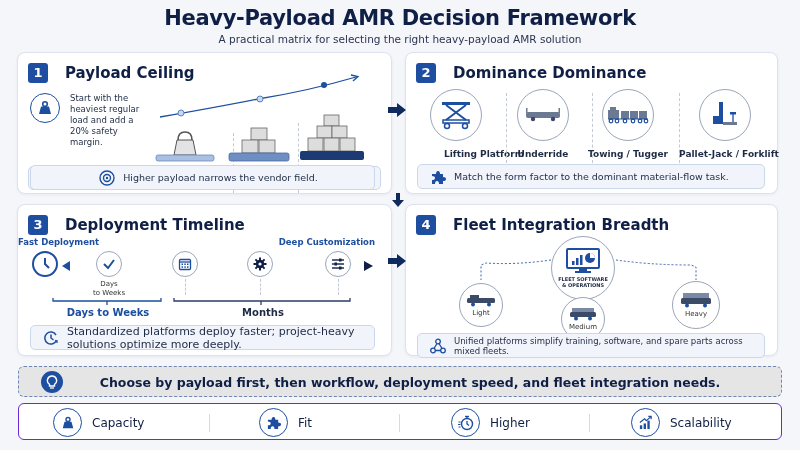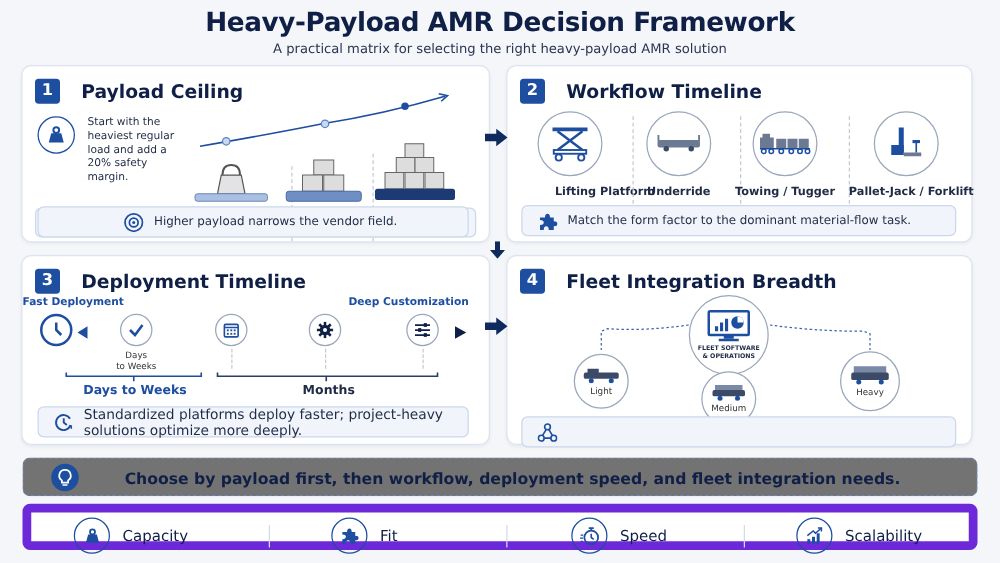--- a/index.html
+++ b/index.html
@@ -7,23 +7,23 @@
   .title { position: absolute; top: 6px; left: 0; width: 800px; text-align: center; font-size: 21px; font-weight: bold; color: #0f1f45; letter-spacing: -0.3px; }
   .subtitle { position: absolute; top: 33px; left: 0; width: 800px; text-align: center; font-size: 10.5px; color: #2b3550; }
   .card { position: absolute; background: #ffffff; border: 1px solid #dde3ee; border-radius: 8px; box-shadow: 0 1px 3px rgba(20,40,80,0.06); }
   .badge { position: absolute; top: 10px; left: 10px; width: 20px; height: 20px; background: #1d4ea0; color: #fff; border-radius: 3px; font-size: 13px; font-weight: bold; text-align: center; line-height: 20px; }
   .card-title { position: absolute; top: 10px; left: 47px; font-size: 15px; font-weight: bold; color: #0f1f45; line-height: 20px; }
   .note { position: absolute; left: 10px; right: 10px; height: 25px; background: #f1f5fb; border: 1px solid #cbd7ea; border-radius: 5px; font-size: 9.5px; color: #1f2a44; display: flex; align-items: center; }
   .note .nicon { width: 16px; height: 16px; margin: 0 8px 0 12px; flex: none; }
   .lbl { position: absolute; font-size: 9px; color: #1f2a44; text-align: center; white-space: nowrap; }
   .circle { position: absolute; border: 1.2px solid #9aa6ba; border-radius: 50%; background: #fff; display: flex; align-items: center; justify-content: center; }
   .arrow { position: absolute; }
-  .summary { position: absolute; top: 366px; left: 18px; width: 764px; height: 31px; border: 1.3px dashed #6f86b5; border-radius: 6px; background: #737373; }
+  .summary { position: absolute; top: 366px; left: 18px; width: 764px; height: 31px; border: 1.3px dashed #6f86b5; border-radius: 6px; background: #e5e5e5; }
   .summary-text { position: absolute; left: 0; right: 0; top: 8px; text-align: center; font-size: 12.5px; font-weight: bold; color: #0f1f45; padding-left: 20px; }
-  .footer { position: absolute; top: 403px; left: 18px; width: 764px; height: 37px; background: #fff; border: 7px solid #6d28d9; border-radius: 6px; }
+  .footer { position: absolute; top: 403px; left: 18px; width: 764px; height: 37px; background: #fff; border: 1px solid #6d28d9; border-radius: 6px; }
   .f-item { position: absolute; top: 4px; display: flex; align-items: center; }
   .f-item .fi { width: 29px; height: 29px; border: 1.3px solid #1d4ea0; border-radius: 50%; display: flex; align-items: center; justify-content: center; margin-right: 10px; }
   .f-item span { font-size: 12px; color: #0f1f45; }
   .f-div { position: absolute; top: 10px; width: 1px; height: 18px; background: #d5dbe6; }
   .vdash { position: absolute; width: 0; border-left: 1px dashed #c3cad6; }
 </style>
 </head>
 <body>
 
 <div class="title">Heavy-Payload AMR Decision Framework</div>
@@ -86,21 +86,21 @@
   <svg class="nicon" viewBox="0 0 16 16">
       <circle cx="8" cy="8" r="7" fill="none" stroke="#1d4ea0" stroke-width="1.4"></circle>
       <circle cx="8" cy="8" r="3.5" fill="none" stroke="#1d4ea0" stroke-width="1.4"></circle>
       <circle cx="8" cy="8" r="1.2" fill="#1d4ea0"></circle>
     </svg>
   <span>Higher payload narrows the vendor field.</span>
 </div>
 
 <div class="card" style="left:405px; top:52px; width:373px; height:142px;">
   <div class="badge">2</div>
-  <div class="card-title">Workflow Timeline</div>
+  <div class="card-title">Dominance Dominance</div>
   <div class="circle" style="left:24px; top:36px; width:52px; height:52px;">
     <svg width="34" height="30" viewBox="0 0 34 30">
         <rect x="3" y="2" width="28" height="3" fill="#1d4ea0"></rect>
         <path d="M7 5 L27 20 M27 5 L7 20" stroke="#1d4ea0" stroke-width="2"></path>
         <rect x="4" y="20" width="26" height="3" fill="none" stroke="#1d4ea0" stroke-width="1.5"></rect>
         <circle cx="8" cy="26" r="2.5" fill="none" stroke="#1d4ea0" stroke-width="1.5"></circle>
         <circle cx="26" cy="26" r="2.5" fill="none" stroke="#1d4ea0" stroke-width="1.5"></circle>
       </svg>
   </div>
   <div class="lbl" style="left:5px; top:96px; width:90px; font-weight:bold;margin-left:28px;">Lifting Platform</div>
@@ -298,20 +298,21 @@
     <div style="font-size:7px; color:#333; margin-top:2px;">Heavy</div>
   </div>
 </div>
 <div class="note" style="position:absolute; left:417px; width:348px; top:333px;">
   <svg class="nicon" viewBox="0 0 16 16">
       <circle cx="8" cy="3.5" r="2.3" fill="none" stroke="#1d4ea0" stroke-width="1.3"></circle>
       <circle cx="3" cy="12.5" r="2.3" fill="none" stroke="#1d4ea0" stroke-width="1.3"></circle>
       <circle cx="13" cy="12.5" r="2.3" fill="none" stroke="#1d4ea0" stroke-width="1.3"></circle>
       <path d="M7 5.5 L4 10.5 M9 5.5 L12 10.5 M5.3 12.5 H10.7" stroke="#1d4ea0" stroke-width="1.3"></path>
     </svg>
+  <span style="font-size:8.5px;">Unified platforms simplify training, software, and spare parts across mixed fleets.</span>
 </div>
 
 <svg class="arrow" style="left:387px; top:102px;" width="20" height="16" viewBox="0 0 20 16">
     <path d="M1 5 H10 V1 L19 8 L10 15 V11 H1 Z" fill="#0f2a5c"></path>
   </svg>
 <svg class="arrow" style="left:392px; top:193px;" width="12" height="14" viewBox="0 0 12 14">
     <path d="M4 0 H8 V7 H12 L6 14 L0 7 H4 Z" fill="#0f2a5c"></path>
   </svg>
 <svg class="arrow" style="left:387px; top:253px;" width="20" height="16" viewBox="0 0 20 16">
     <path d="M1 5 H10 V1 L19 8 L10 15 V11 H1 Z" fill="#0f2a5c"></path>
@@ -354,21 +355,21 @@
           <line x1="7" y1="1.5" x2="11" y2="1.5" stroke="#1d4ea0" stroke-width="1.4"></line>
           <line x1="9" y1="1.5" x2="9" y2="3.5" stroke="#1d4ea0" stroke-width="1.4"></line>
           <path d="M9 6 V9 L11 10.5" fill="none" stroke="#1d4ea0" stroke-width="1.3"></path>
           <g stroke="#1d4ea0" stroke-width="1">
             <line x1="0.5" y1="7" x2="2.5" y2="7"></line>
             <line x1="0" y1="9.5" x2="2.5" y2="9.5"></line>
             <line x1="0.5" y1="12" x2="2.5" y2="12"></line>
           </g>
         </svg>
       </div>
-    <span>Speed</span>
+    <span>Higher</span>
   </div>
   <div class="f-div" style="left:570px;"></div>
   <div class="f-item" style="left:612px;justify-content:space-between;">
     <div class="fi">
         <svg width="15" height="15" viewBox="0 0 16 16">
           <g fill="#1d4ea0">
             <rect x="2" y="11" width="2.5" height="4"></rect>
             <rect x="6" y="9" width="2.5" height="6"></rect>
             <rect x="10" y="6" width="2.5" height="9"></rect>
           </g>

